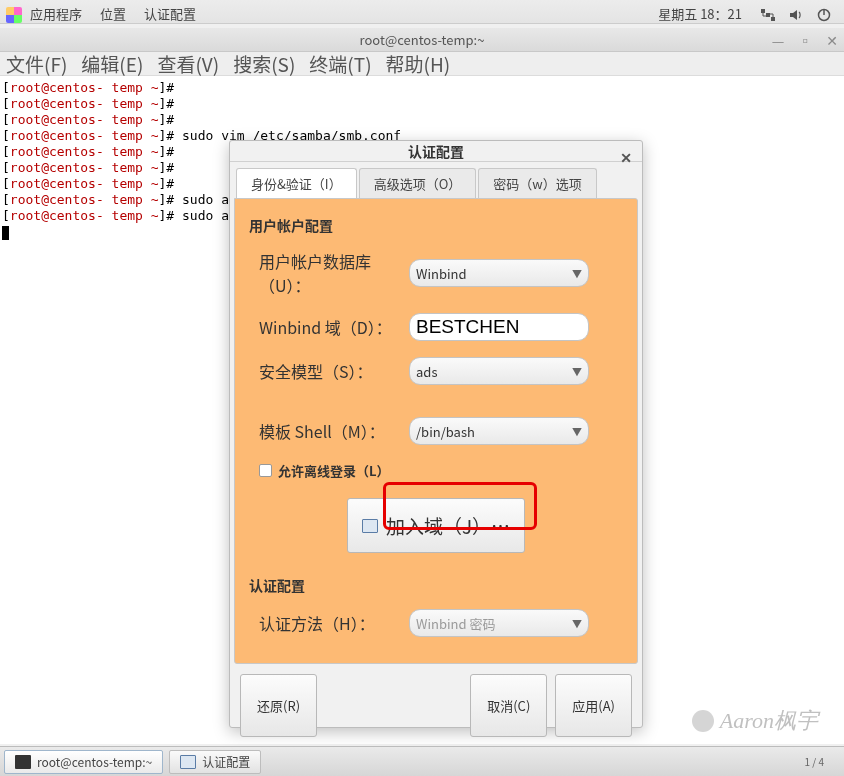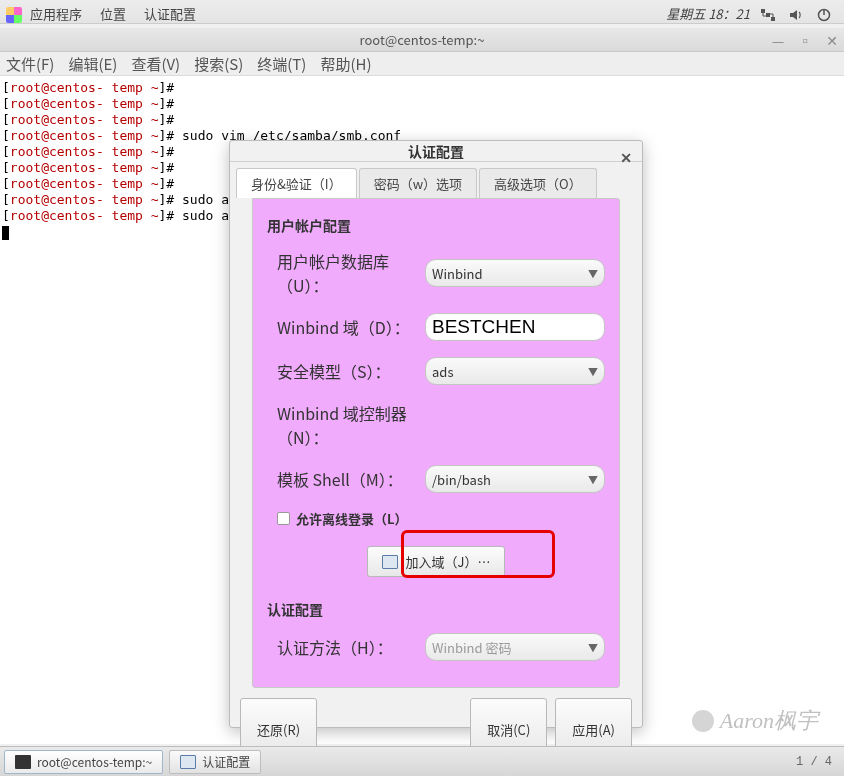--- a/index.html
+++ b/index.html
@@ -21,42 +21,42 @@
   display: flex; align-items: flex-end;
   padding: 0 6px;
 }
 .topbar .logo {
   width: 16px; height: 16px; margin-right: 8px;
   background: conic-gradient(#f6c 0 25%, #6f6 0 50%, #66f 0 75%, #fc6 0 100%);
   border-radius: 2px;
 }
 .topbar .menuitem { margin-right: 18px; color: #444; font-size: 13px; }
 .topbar .spacer { flex: 1; }
-.topbar .clock { margin-right: 4px; color: #444; font-style: italic; }
+.topbar .clock { margin-right: 12px; color: #444; }
 .topbar .tray-icon { margin-left: 6px; margin-right: 6px; color: #555; }
 .tray-net svg, .tray-vol svg, .tray-power svg { width: 16px; height: 16px; display:block; }
 
 
 .term-window {
   position:absolute; left:0; top:28px; right:0; height:716px;
   background:#fff;
 }
 .term-titlebar {
   height: 24px; background: linear-gradient(#e8e8e8,#dadada);
   border-bottom:1px solid #c8c8c8;
   display:flex; align-items:center; justify-content:center;
   position:relative;
   font-size:13px; color:#555;
 }
 .term-title-ctrl { position:absolute; right:6px; top:0; height:100%; display:flex; align-items:center; gap:14px; color:#8a8a8a; font-size:14px;}
 .term-title-ctrl span { cursor:default; }
 
 .term-menubar {
   height: 24px; background:#eeeeee; border-bottom:1px solid #dcdcdc;
-  display:flex; align-items:center; padding-left:6px; color:#555; font-size:15px;
+  display:flex; align-items:center; padding-left:6px; color:#555; font-size:19px;
 }
 .term-menubar .m { margin-right:14px; }
 
 
 .term-body {
   font-family: "DejaVu Sans Mono", monospace;
   font-size: 13px; line-height: 16px;
   padding: 4px 2px; white-space: pre;
   color:#000;
 }
@@ -80,21 +80,21 @@
 }
 .dlg-close { position:absolute; right:10px; top:6px; font-size:14px; color:#555; font-weight:bold; cursor:default;}
 
 .tab-row { display:flex; padding:6px 6px 0 6px; gap:2px; }
 .tab {
   padding:5px 14px; border:1px solid #c8c8c8; border-bottom:none;
   background:#eaeaea; border-radius:3px 3px 0 0; font-size:13px; color:#444;
 }
 .tab.active { background:#fff; font-weight:normal; }
 .tab-body {
-  margin:0 22px; border:1px solid #c8c8c8; background:#f0abfc;
+  margin:0 4px; border:1px solid #c8c8c8; background:#fdba74;
   flex:1; padding:12px 14px 10px 14px;
   border-radius:0 3px 3px 3px;
 }
 
 .section-head { font-weight:bold; font-size:14px; margin:4px 0 14px 0; color:#333;}
 .form-row { display:flex; align-items:center; margin-bottom:16px; }
 .form-row label { width: 160px; text-align:left; font-size:16px; color:#333; padding-left:10px;}
 .ctrl { flex:1; }
 .select, .input {
   width: 180px; height:28px; border:1px solid #c4c4c4; border-radius:11px;
@@ -105,22 +105,22 @@
 .select .caret { font-size:10px; color:#666; }
 .select.disabled { color:#9a9a9a; }
 .input input { border:none; outline:none; width:100%; font-size:19px; background:transparent;}
 
 .checkbox-row { display:flex; align-items:center; gap:6px; margin-left:10px; margin-top:4px; margin-bottom:18px;font-weight:bold;}
 .checkbox-row .box { width:13px; height:13px; border:1px solid #999; background:#fff; border-radius:2px;}
 
 .join-btn-wrap { display:flex; justify-content:center; margin-bottom:10px; position:relative;}
 .join-btn {
   display:flex; align-items:center; gap:8px;
-  padding:5px 14px; border:1px solid #b8b8b8; background:linear-gradient(#fcfcfc,#e8e8e8);
-  border-radius:3px; font-size:13px;
+  padding:13px 14px; border:1px solid #b8b8b8; background:linear-gradient(#fcfcfc,#e8e8e8);
+  border-radius:3px; font-size:19px;
 }
 .join-btn .jicon { width:16px; height:14px; background:#dde7f2; border:1px solid #5a7ca6; border-radius:1px;}
 .red-box {
   position:absolute; left:134px; top:-16px; width:154px; height:48px;
   border:3px solid #e60000; border-radius:6px;
   pointer-events:none;
 }
 
 .btn-row { display:flex; padding:10px 10px 10px 10px; gap:8px; }
 .btn-row .spacer { flex:1; }
@@ -138,21 +138,21 @@
 }
 .task-btn {
   display:flex; align-items:center; gap:6px; height:24px; padding:0 10px;
   border:1px solid #bdbdbd; border-radius:2px; background:linear-gradient(#fafafa,#e2e2e2);
   font-size:12px; color:#444;
 }
 .task-btn.active { background:linear-gradient(#ffffff,#eaeaea); border-color:#9fb6cc; }
 .task-btn .ticon { width:16px; height:14px; background:#333; border-radius:1px;}
 .task-btn .dicon { width:16px; height:14px; background:#dde7f2; border:1px solid #5a7ca6; border-radius:1px;}
 .taskbar .spacer { flex:1; }
-.workspace { font-size:12px; color:#666; margin-right:8px;font-family:Liberation Mono, monospace; }
+.workspace { font-size:10px; color:#666; margin-right:16px; }
 
 
 .watermark {
   position:absolute; right:26px; bottom:40px;
   font-size:22px; font-style:italic; color:rgba(140,140,140,0.55);
   display:flex; align-items:center; gap:6px;
   font-family: "Segoe Script", cursive;
 }
 .watermark .wicon { width:22px; height:22px; border-radius:50%; background:rgba(150,150,150,0.4);}
 </style>
@@ -218,22 +218,22 @@
 </div>
 
 <div class="dialog">
   <div class="dlg-titlebar">
     <span>认证配置</span>
     <span class="dlg-close">✕</span>
   </div>
 
   <div class="tab-row">
     <div class="tab active">身份&amp;验证（I）</div>
+    <div class="tab">高级选项（O）</div>
     <div class="tab">密码（w）选项</div>
-    <div class="tab">高级选项（O）</div>
   </div>
 
   <div class="tab-body">
     <div class="section-head">用户帐户配置</div>
 
     <div class="form-row">
       <label>用户帐户数据库（U）：</label>
       <div class="ctrl">
         <div class="select">
           <span>Winbind</span>
@@ -256,21 +256,20 @@
       <div class="ctrl">
         <div class="select">
           <span>ads</span>
           <span class="caret">▼</span>
         </div>
       </div>
     </div>
 
 
     <div class="form-row">
-      <label>Winbind 域控制器（N）：</label>
     </div>
 
     <div class="form-row">
       <label>模板 Shell（M）：</label>
       <div class="ctrl">
         <div class="select">
           <span>/bin/bash</span>
           <span class="caret">▼</span>
         </div>
       </div>

